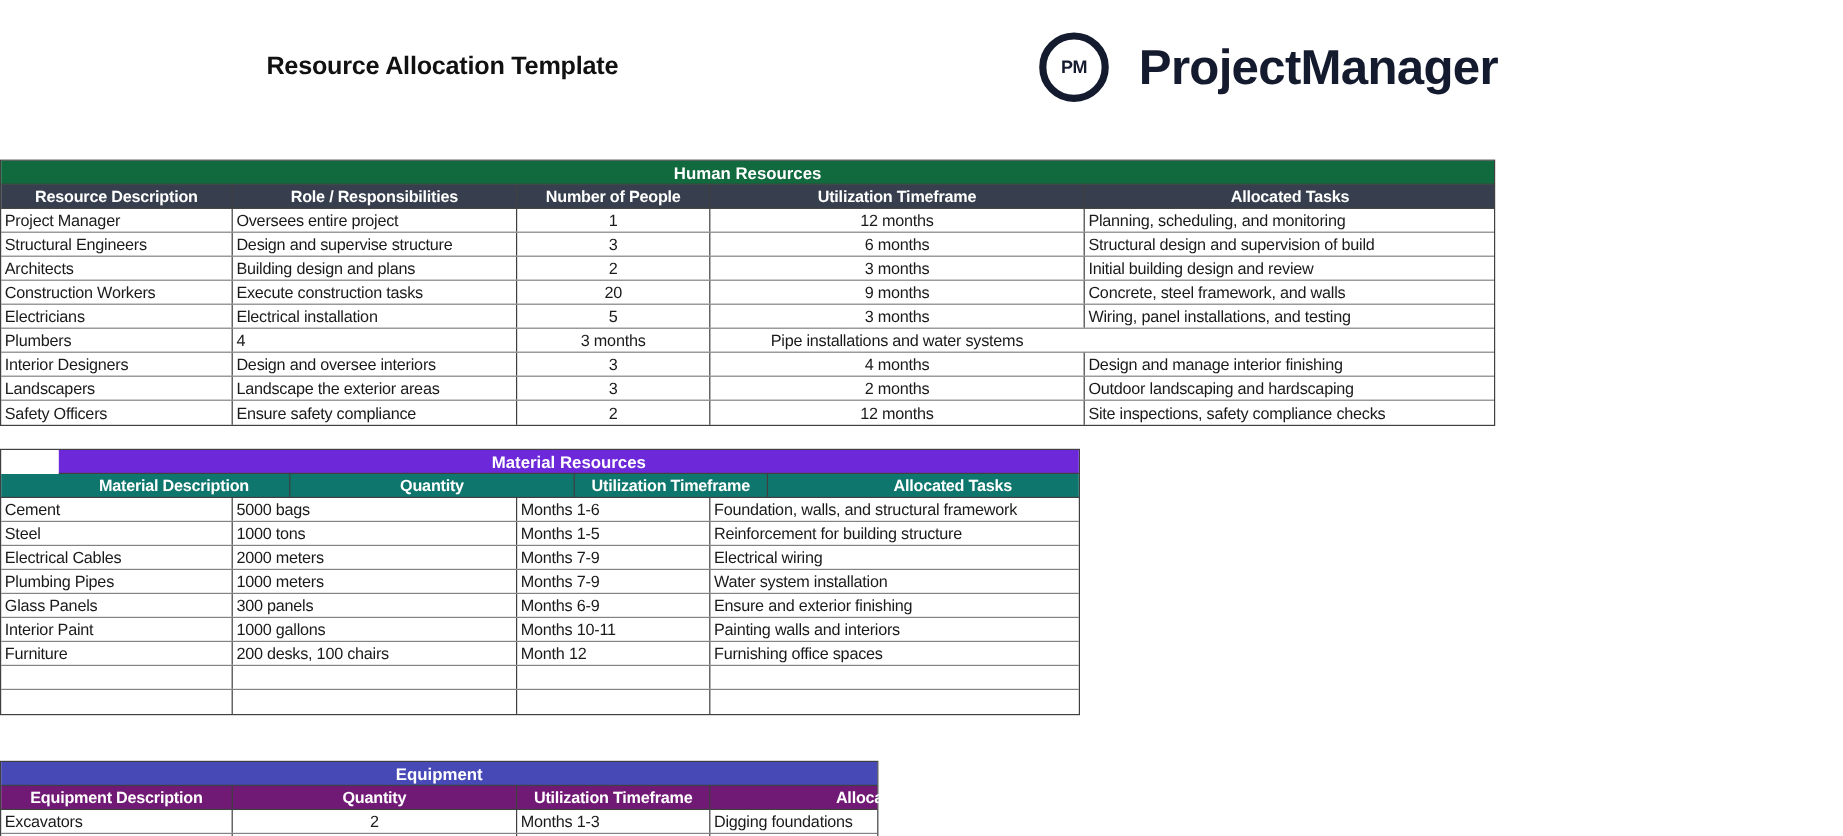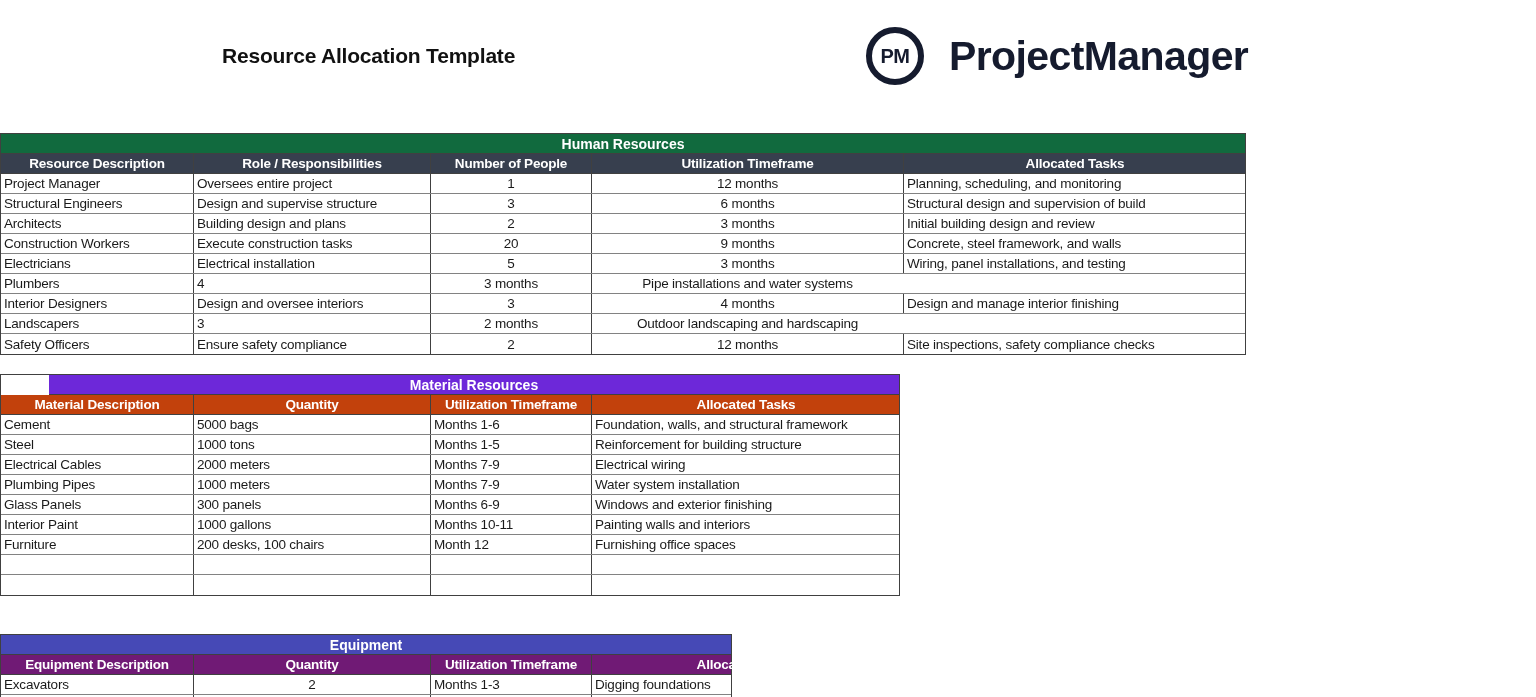--- a/index.html
+++ b/index.html
@@ -19,21 +19,21 @@
   }
   .logo {
     position: absolute; left: 866px; top: 26px;
     display: flex; align-items: center; gap: 25px;
     height: 60px;
   }
   .pm-badge {
     width: 58px; height: 58px; border-radius: 50%;
     border: 6px solid #151b2e;
     display: flex; align-items: center; justify-content: center;
-    font-weight: bold; font-size: 20px; letter-spacing: -0.5px;
+    font-weight: bold; font-size: 15px; letter-spacing: -0.5px;
     color: #151b2e; background: #ffffff;
   }
   .brand {
     font-size: 41px; font-weight: bold; color: #151b2e;
     letter-spacing: -0.6px;
   }
 
   
   .rtable {
     position: absolute;
@@ -145,35 +145,36 @@
       </div>
       <div class="trow">
         <div class="tcell">Interior Designers</div>
         <div class="tcell">Design and oversee interiors</div>
         <div class="tcell">3</div>
         <div class="tcell">4 months</div>
         <div class="tcell">Design and manage interior finishing</div>
       </div>
       <div class="trow">
         <div class="tcell">Landscapers</div>
+        <div class="tcell">Landscape the exterior areas</div>
         <div class="tcell">3</div>
         <div class="tcell">2 months</div>
         <div class="tcell">Outdoor landscaping and hardscaping</div>
       </div>
       <div class="trow">
         <div class="tcell">Safety Officers</div>
         <div class="tcell">Ensure safety compliance</div>
         <div class="tcell">2</div>
         <div class="tcell">12 months</div>
         <div class="tcell">Site inspections, safety compliance checks</div>
       </div>
     </section>
   <section class="rtable t1">
       <div class="ttitle" style="background: #6d28d9; margin-left: 48px;">Material Resources</div>
-      <div class="trow thead" style="background: #c2410c;">
+      <div class="trow thead" style="background: #0f766e; padding-left: 48px;">
         <div class="tcell hcell">Material Description</div>
         <div class="tcell hcell">Quantity</div>
         <div class="tcell hcell">Utilization Timeframe</div>
         <div class="tcell hcell">Allocated Tasks</div>
       </div>
       <div class="trow">
         <div class="tcell">Cement</div>
         <div class="tcell">5000 bags</div>
         <div class="tcell">Months 1-6</div>
         <div class="tcell">Foundation, walls, and structural framework</div>
@@ -193,21 +194,21 @@
       <div class="trow">
         <div class="tcell">Plumbing Pipes</div>
         <div class="tcell">1000 meters</div>
         <div class="tcell">Months 7-9</div>
         <div class="tcell">Water system installation</div>
       </div>
       <div class="trow">
         <div class="tcell">Glass Panels</div>
         <div class="tcell">300 panels</div>
         <div class="tcell">Months 6-9</div>
-        <div class="tcell">Windows and exterior finishing</div>
+        <div class="tcell">Ensure and exterior finishing</div>
       </div>
       <div class="trow">
         <div class="tcell">Interior Paint</div>
         <div class="tcell">1000 gallons</div>
         <div class="tcell">Months 10-11</div>
         <div class="tcell">Painting walls and interiors</div>
       </div>
       <div class="trow">
         <div class="tcell">Furniture</div>
         <div class="tcell">200 desks, 100 chairs</div>

